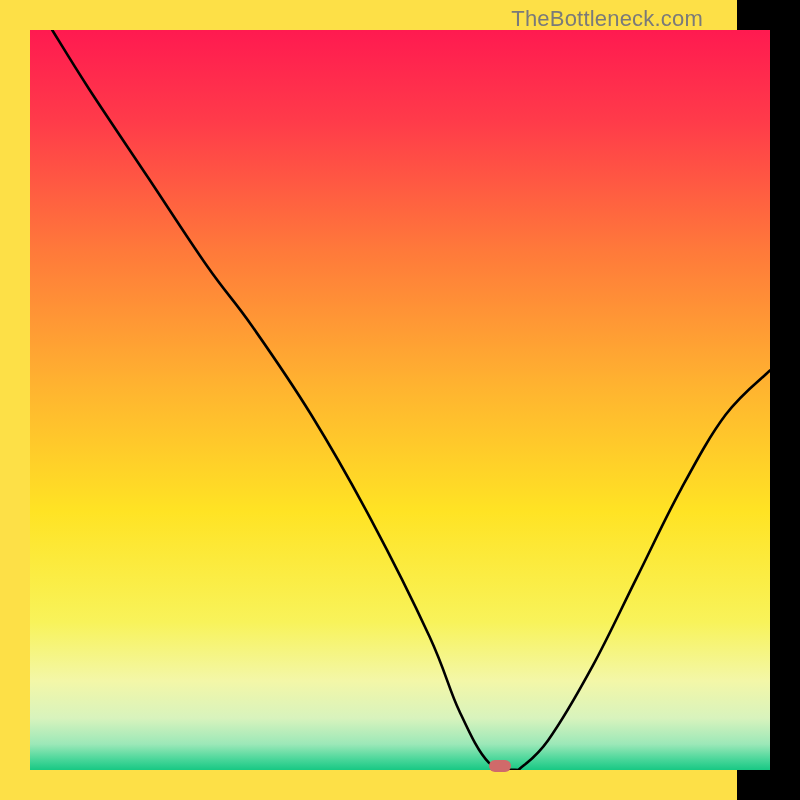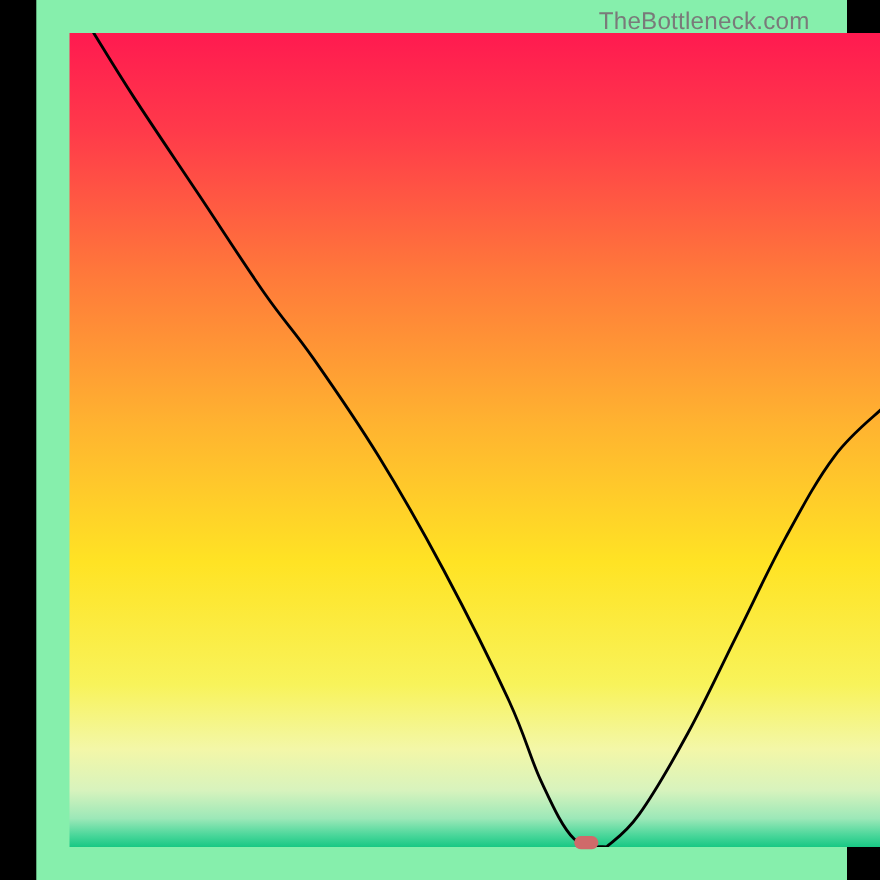--- a/index.html
+++ b/index.html
@@ -8,22 +8,21 @@
     width: 800px;
     height: 800px;
     background: #000;
     overflow: hidden;
     font-family: Arial, Helvetica, sans-serif;
   }
   .frame {
     position: relative;
     width: 737px;
     height: 800px;
-    background: #86efac;
-    margin-left: 33px;
+    background: #fde047;
   }
   .plot-area {
     position: absolute;
     left: 30px;
     top: 30px;
     width: 740px;
     height: 740px;
   }
   .gradient-bg {
     position: absolute;

